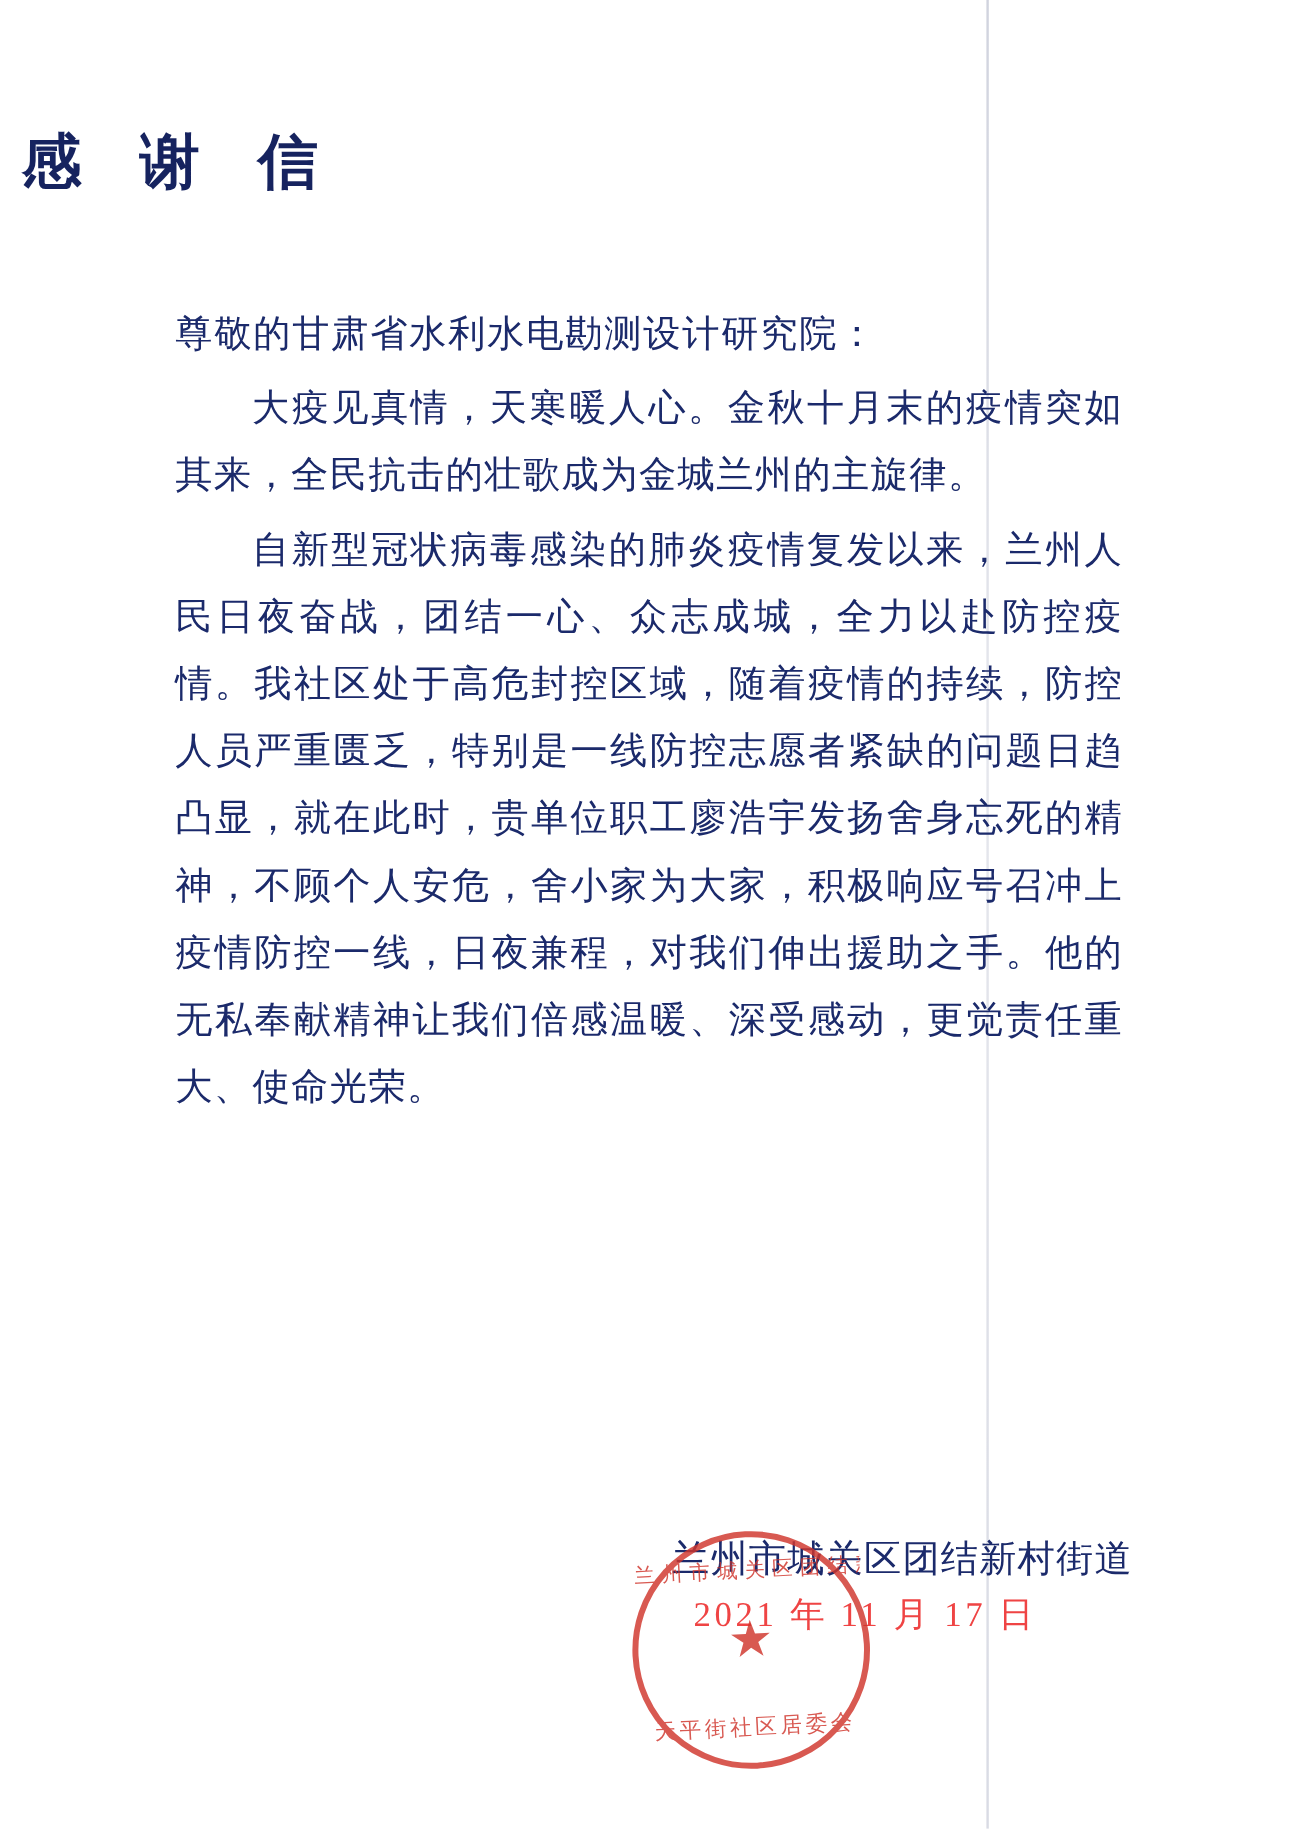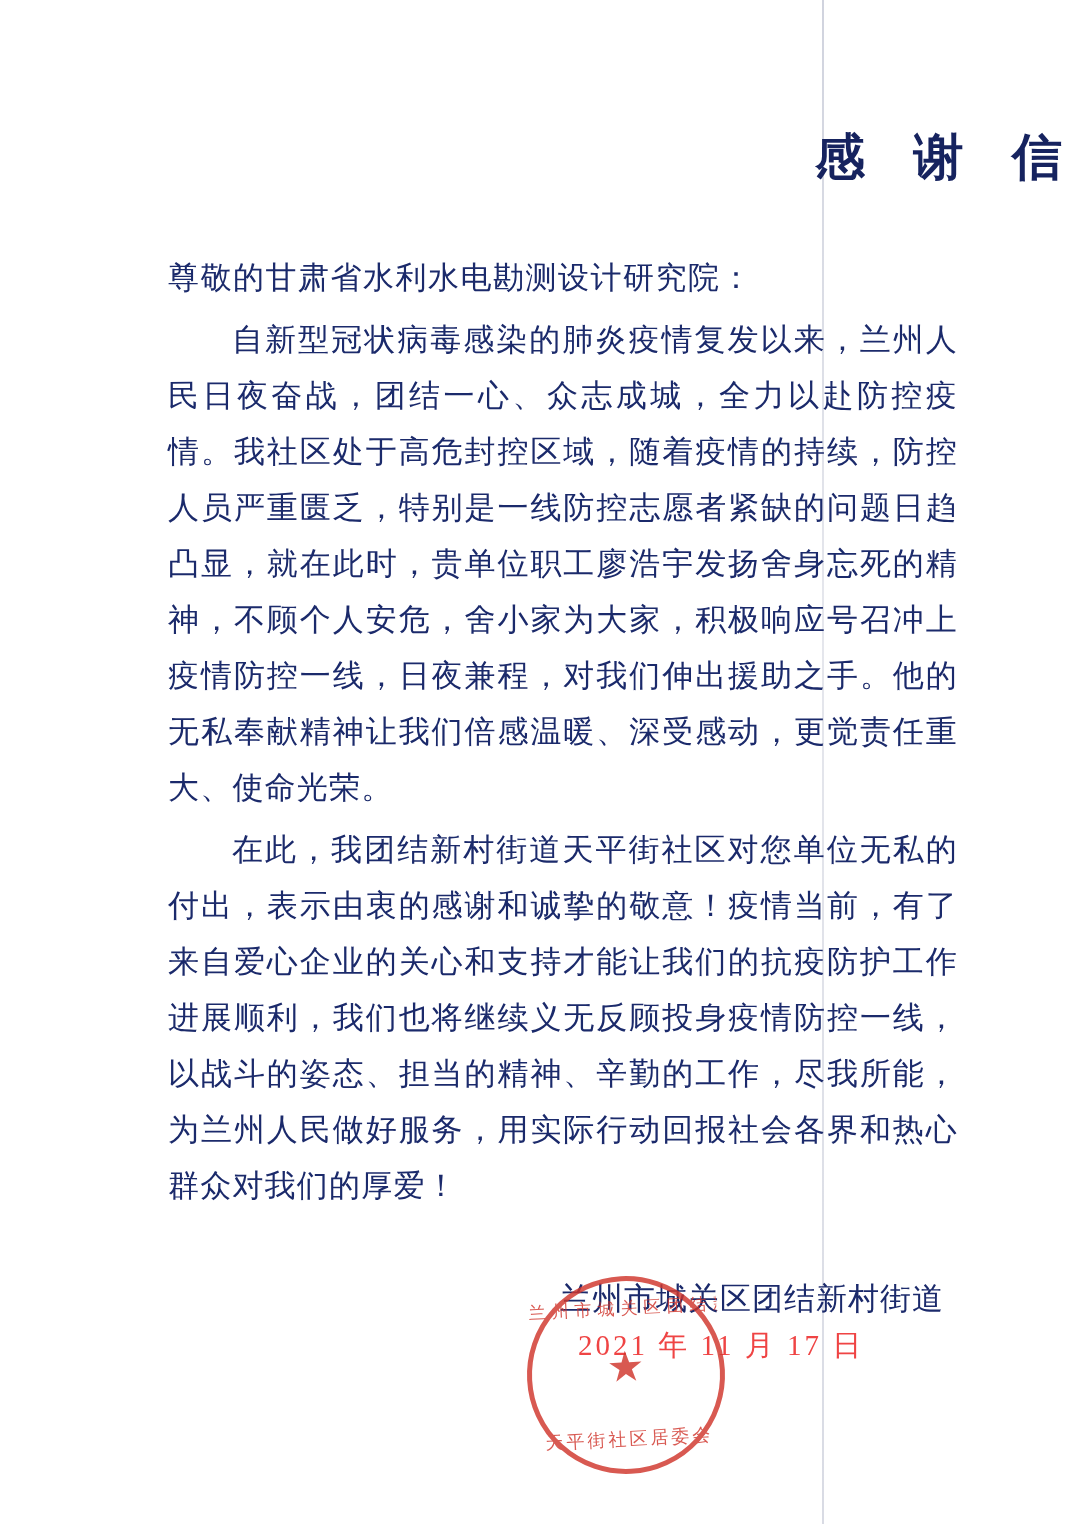--- a/index.html
+++ b/index.html
@@ -31,36 +31,36 @@
   }
 
   .page {
     position: absolute;
     inset: 0;
     padding: 0;
   }
 
   .doc-title {
     position: absolute;
-    top: 124px;
+    top: 102px;
     left: 0;
     width: 1080px;
-    text-align: right;
+    text-align: left;
     font-size: 50px;
     font-weight: bold;
     letter-spacing: 18px;
     text-indent: 18px;
     color: #16235f;
     font-family: "Liberation Serif", "DejaVu Serif", serif;
   }
 
   .body-block {
     position: absolute;
     top: 250px;
-    left: 168px;
+    left: 146px;
     width: 790px;
   }
 
   .salutation {
     font-size: 31px;
     line-height: 56px;
     letter-spacing: 1.5px;
     color: #1b2a6b;
     margin-bottom: 6px;
   }
@@ -157,22 +157,22 @@
 <body>
 
 <div class="page">
 
   <div class="fold-line"></div>
 
   <div class="doc-title">感 谢 信</div>
 
   <div class="body-block">
     <div class="salutation">尊敬的甘肃省水利水电勘测设计研究院：</div>
+    <div class="para">大疫见真情，天寒暖人心。金秋十月末的疫情突如其来，全民抗击的壮歌成为金城兰州的主旋律。</div>
     <div class="para">自新型冠状病毒感染的肺炎疫情复发以来，兰州人民日夜奋战，团结一心、众志成城，全力以赴防控疫情。我社区处于高危封控区域，随着疫情的持续，防控人员严重匮乏，特别是一线防控志愿者紧缺的问题日趋凸显，就在此时，贵单位职工廖浩宇发扬舍身忘死的精神，不顾个人安危，舍小家为大家，积极响应号召冲上疫情防控一线，日夜兼程，对我们伸出援助之手。他的无私奉献精神让我们倍感温暖、深受感动，更觉责任重大、使命光荣。</div>
-    <div class="para">在此，我团结新村街道天平街社区对您单位无私的付出，表示由衷的感谢和诚挚的敬意！疫情当前，有了来自爱心企业的关心和支持才能让我们的抗疫防护工作进展顺利，我们也将继续义无反顾投身疫情防控一线，以战斗的姿态、担当的精神、辛勤的工作，尽我所能，为兰州人民做好服务，用实际行动回报社会各界和热心群众对我们的厚爱！</div>
   </div>
 
   <div class="signature-block">
     <div class="sign-org">兰州市城关区团结新村街道</div>
     <div class="sign-date">2021 年 11 月 17 日</div>
   </div>
 
   <div class="seal">
     <div class="seal-inner">
       <div class="seal-top-text">兰州市城关区团结新村街道</div>

